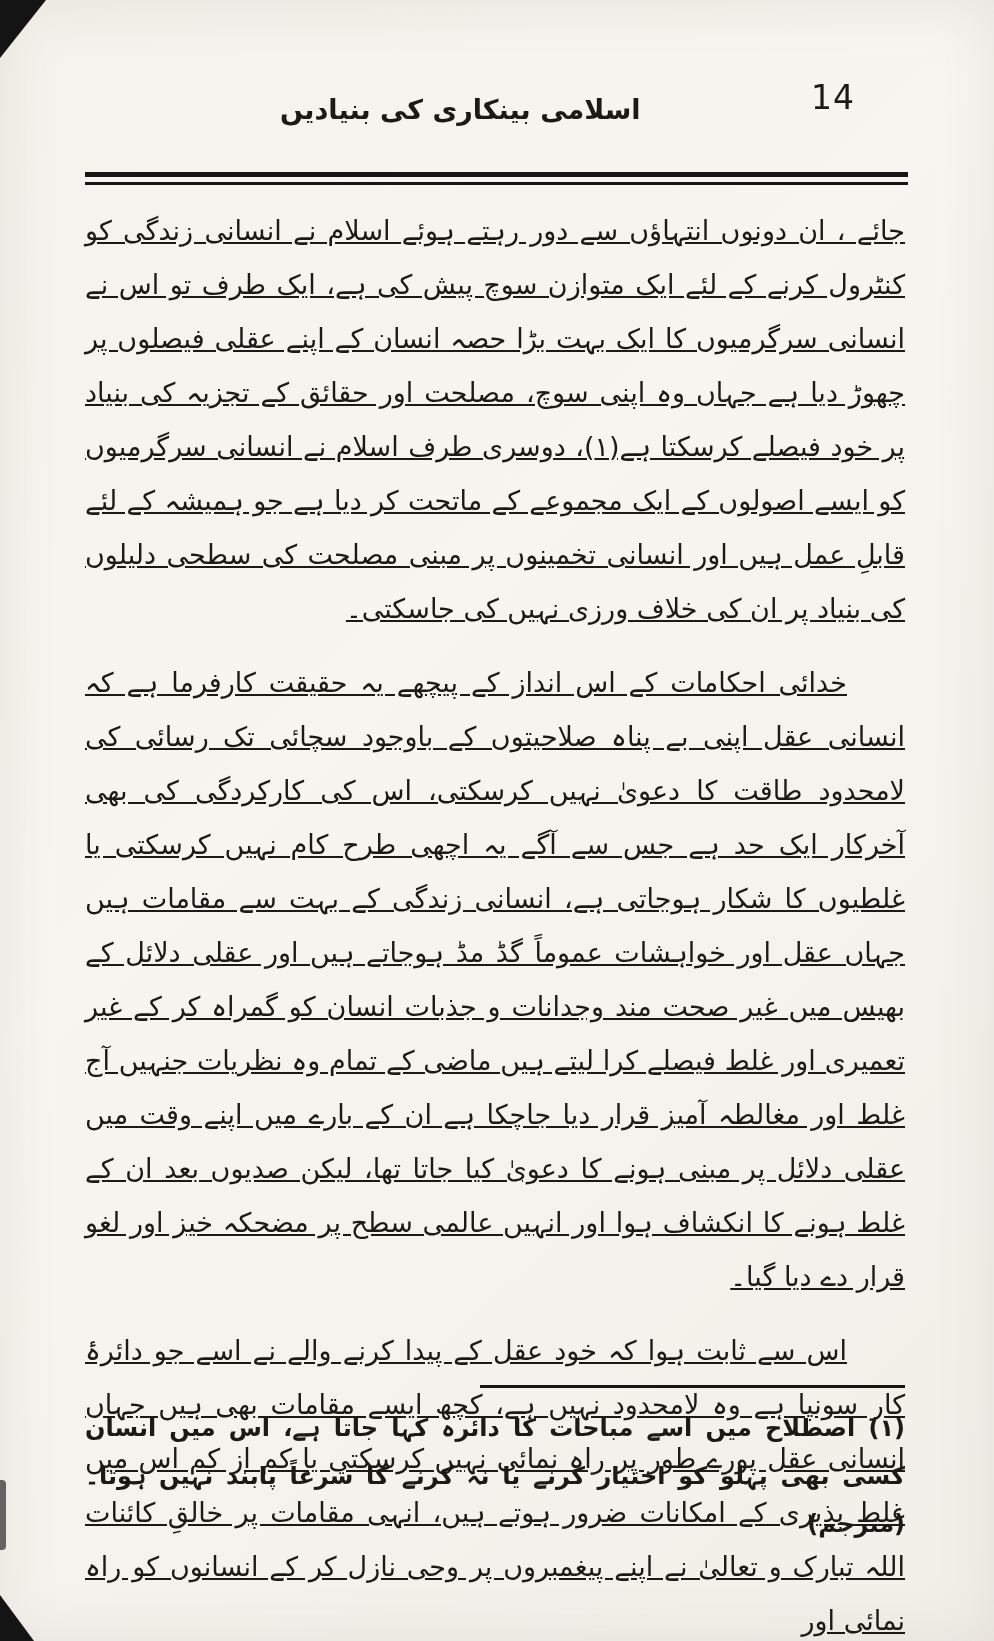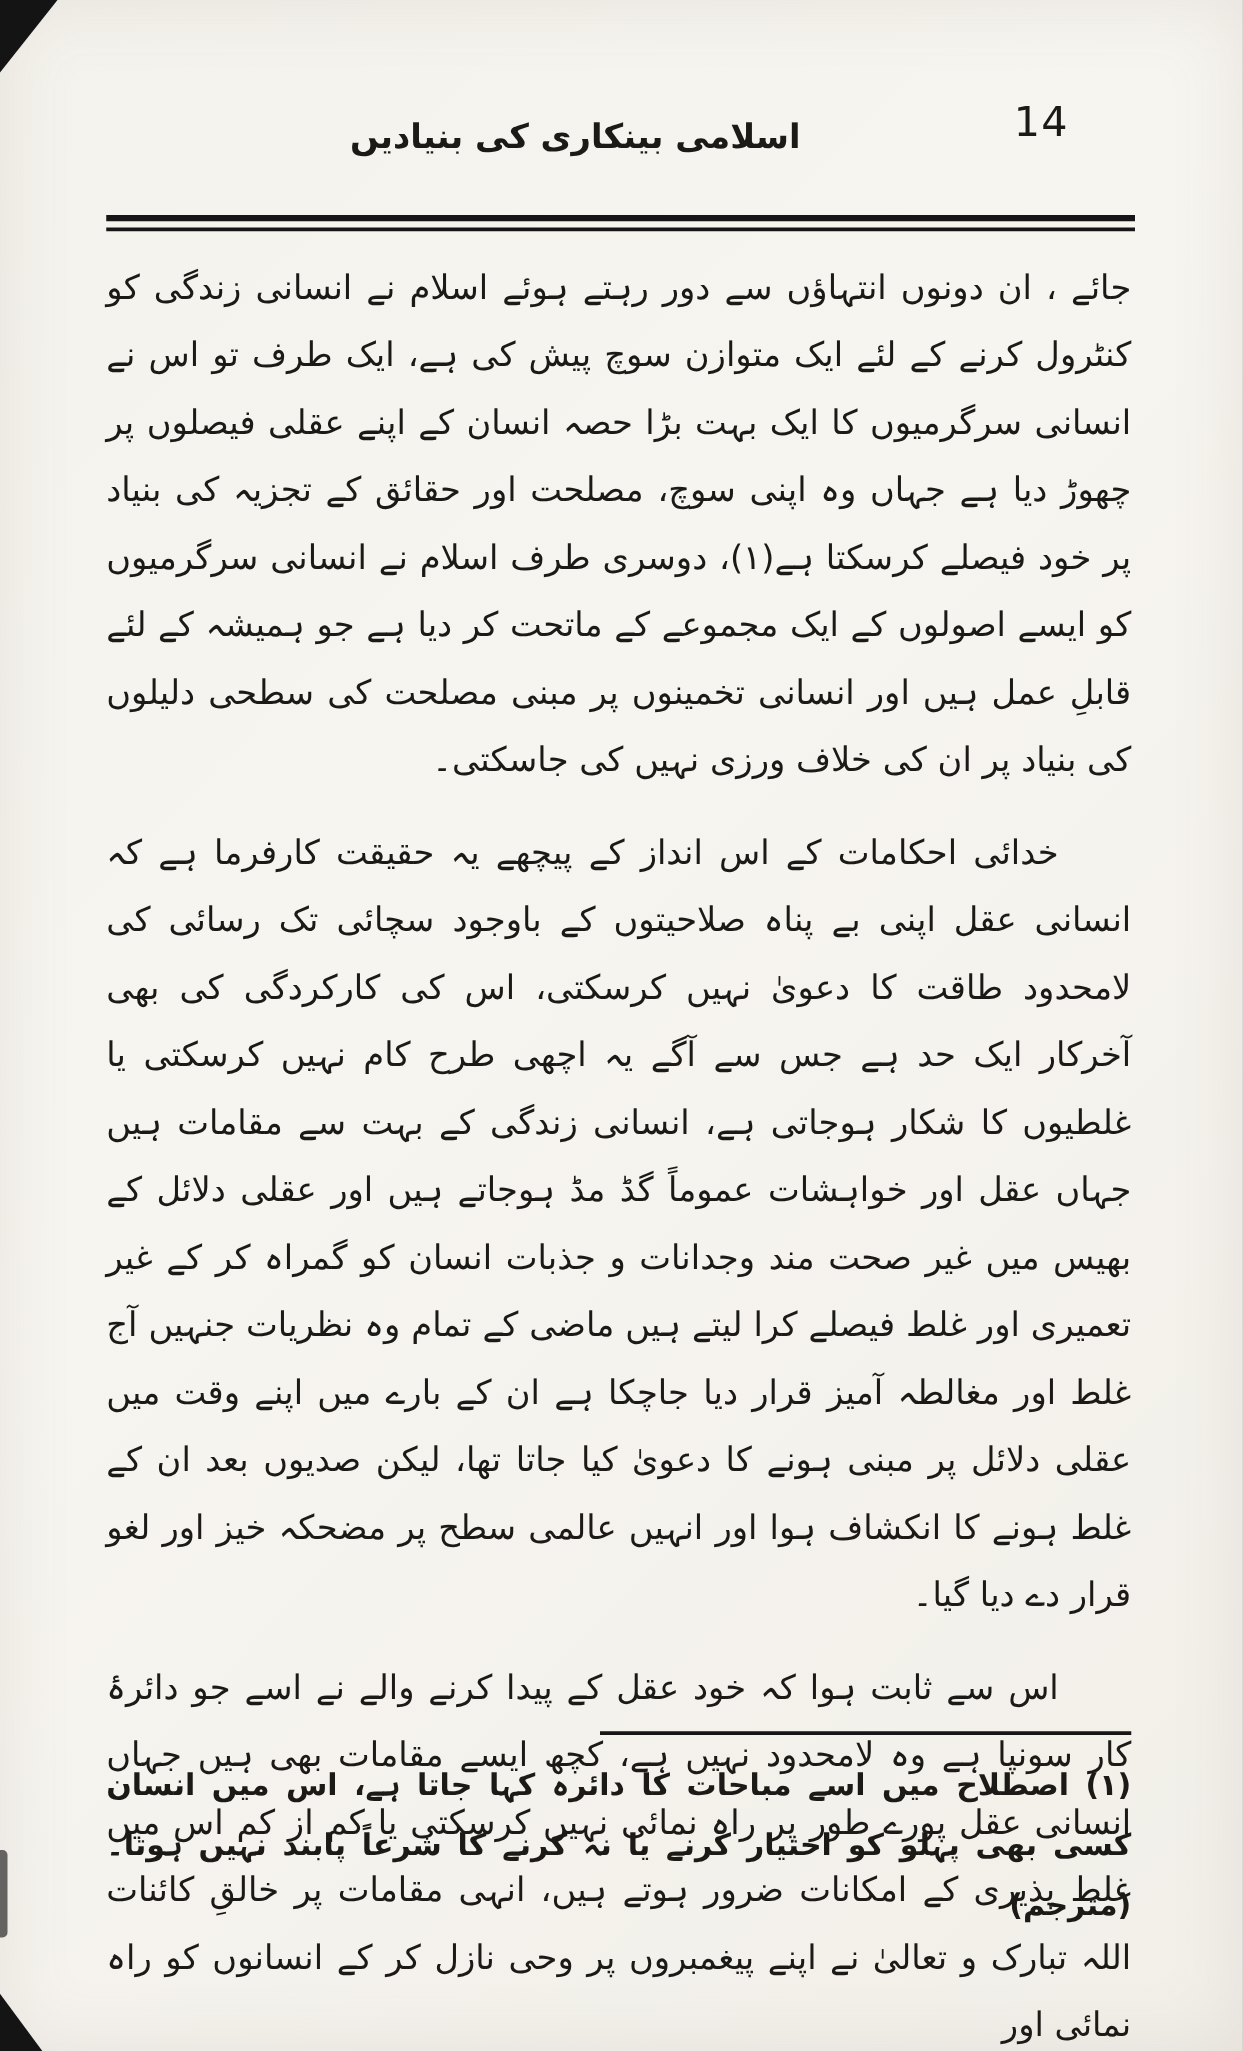--- a/index.html
+++ b/index.html
@@ -86,20 +86,21 @@
     top: 204px;
     left: 85px;
     right: 89px;
     direction: rtl;
     text-align: justify;
     font-size: 27px;
     line-height: 2.0;
   }
   .para {
     margin: 0 0 20px 0;
+    text-decoration: underline;
   }
   .para.indented {
     text-indent: 58px;
   }
 
   
   .footnote {
     position: absolute;
     top: 1385px;
     left: 85px;

